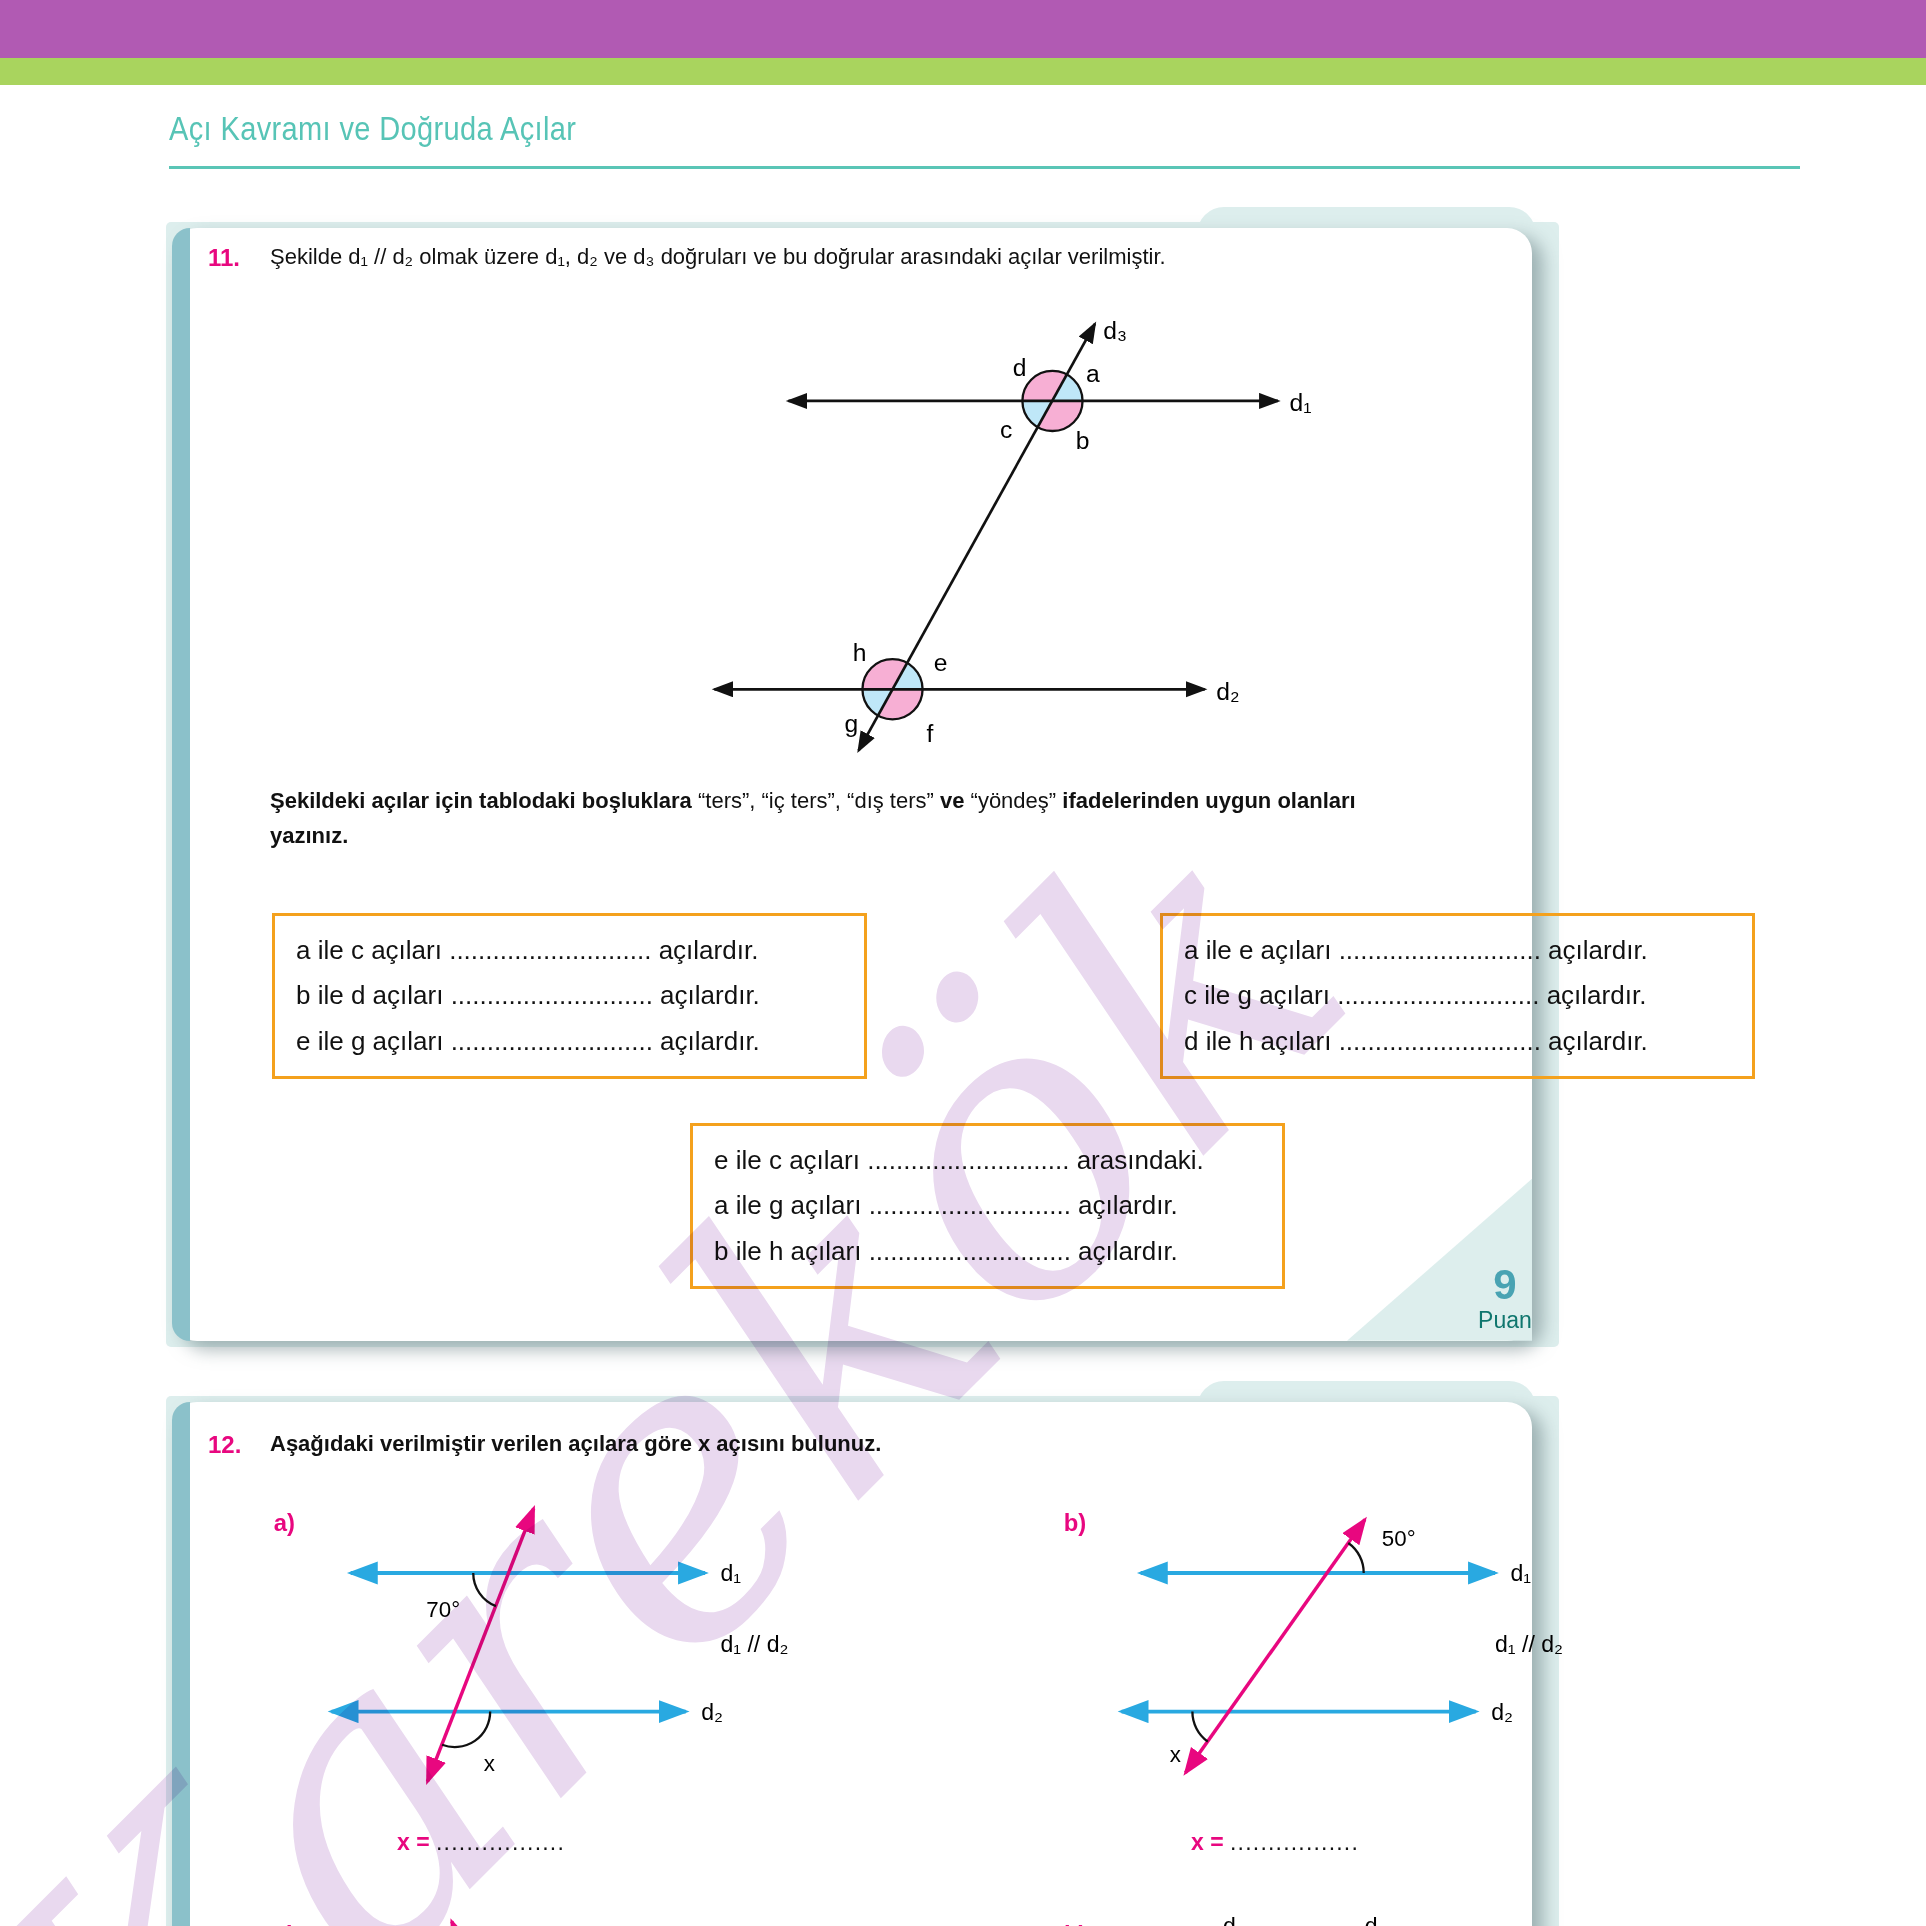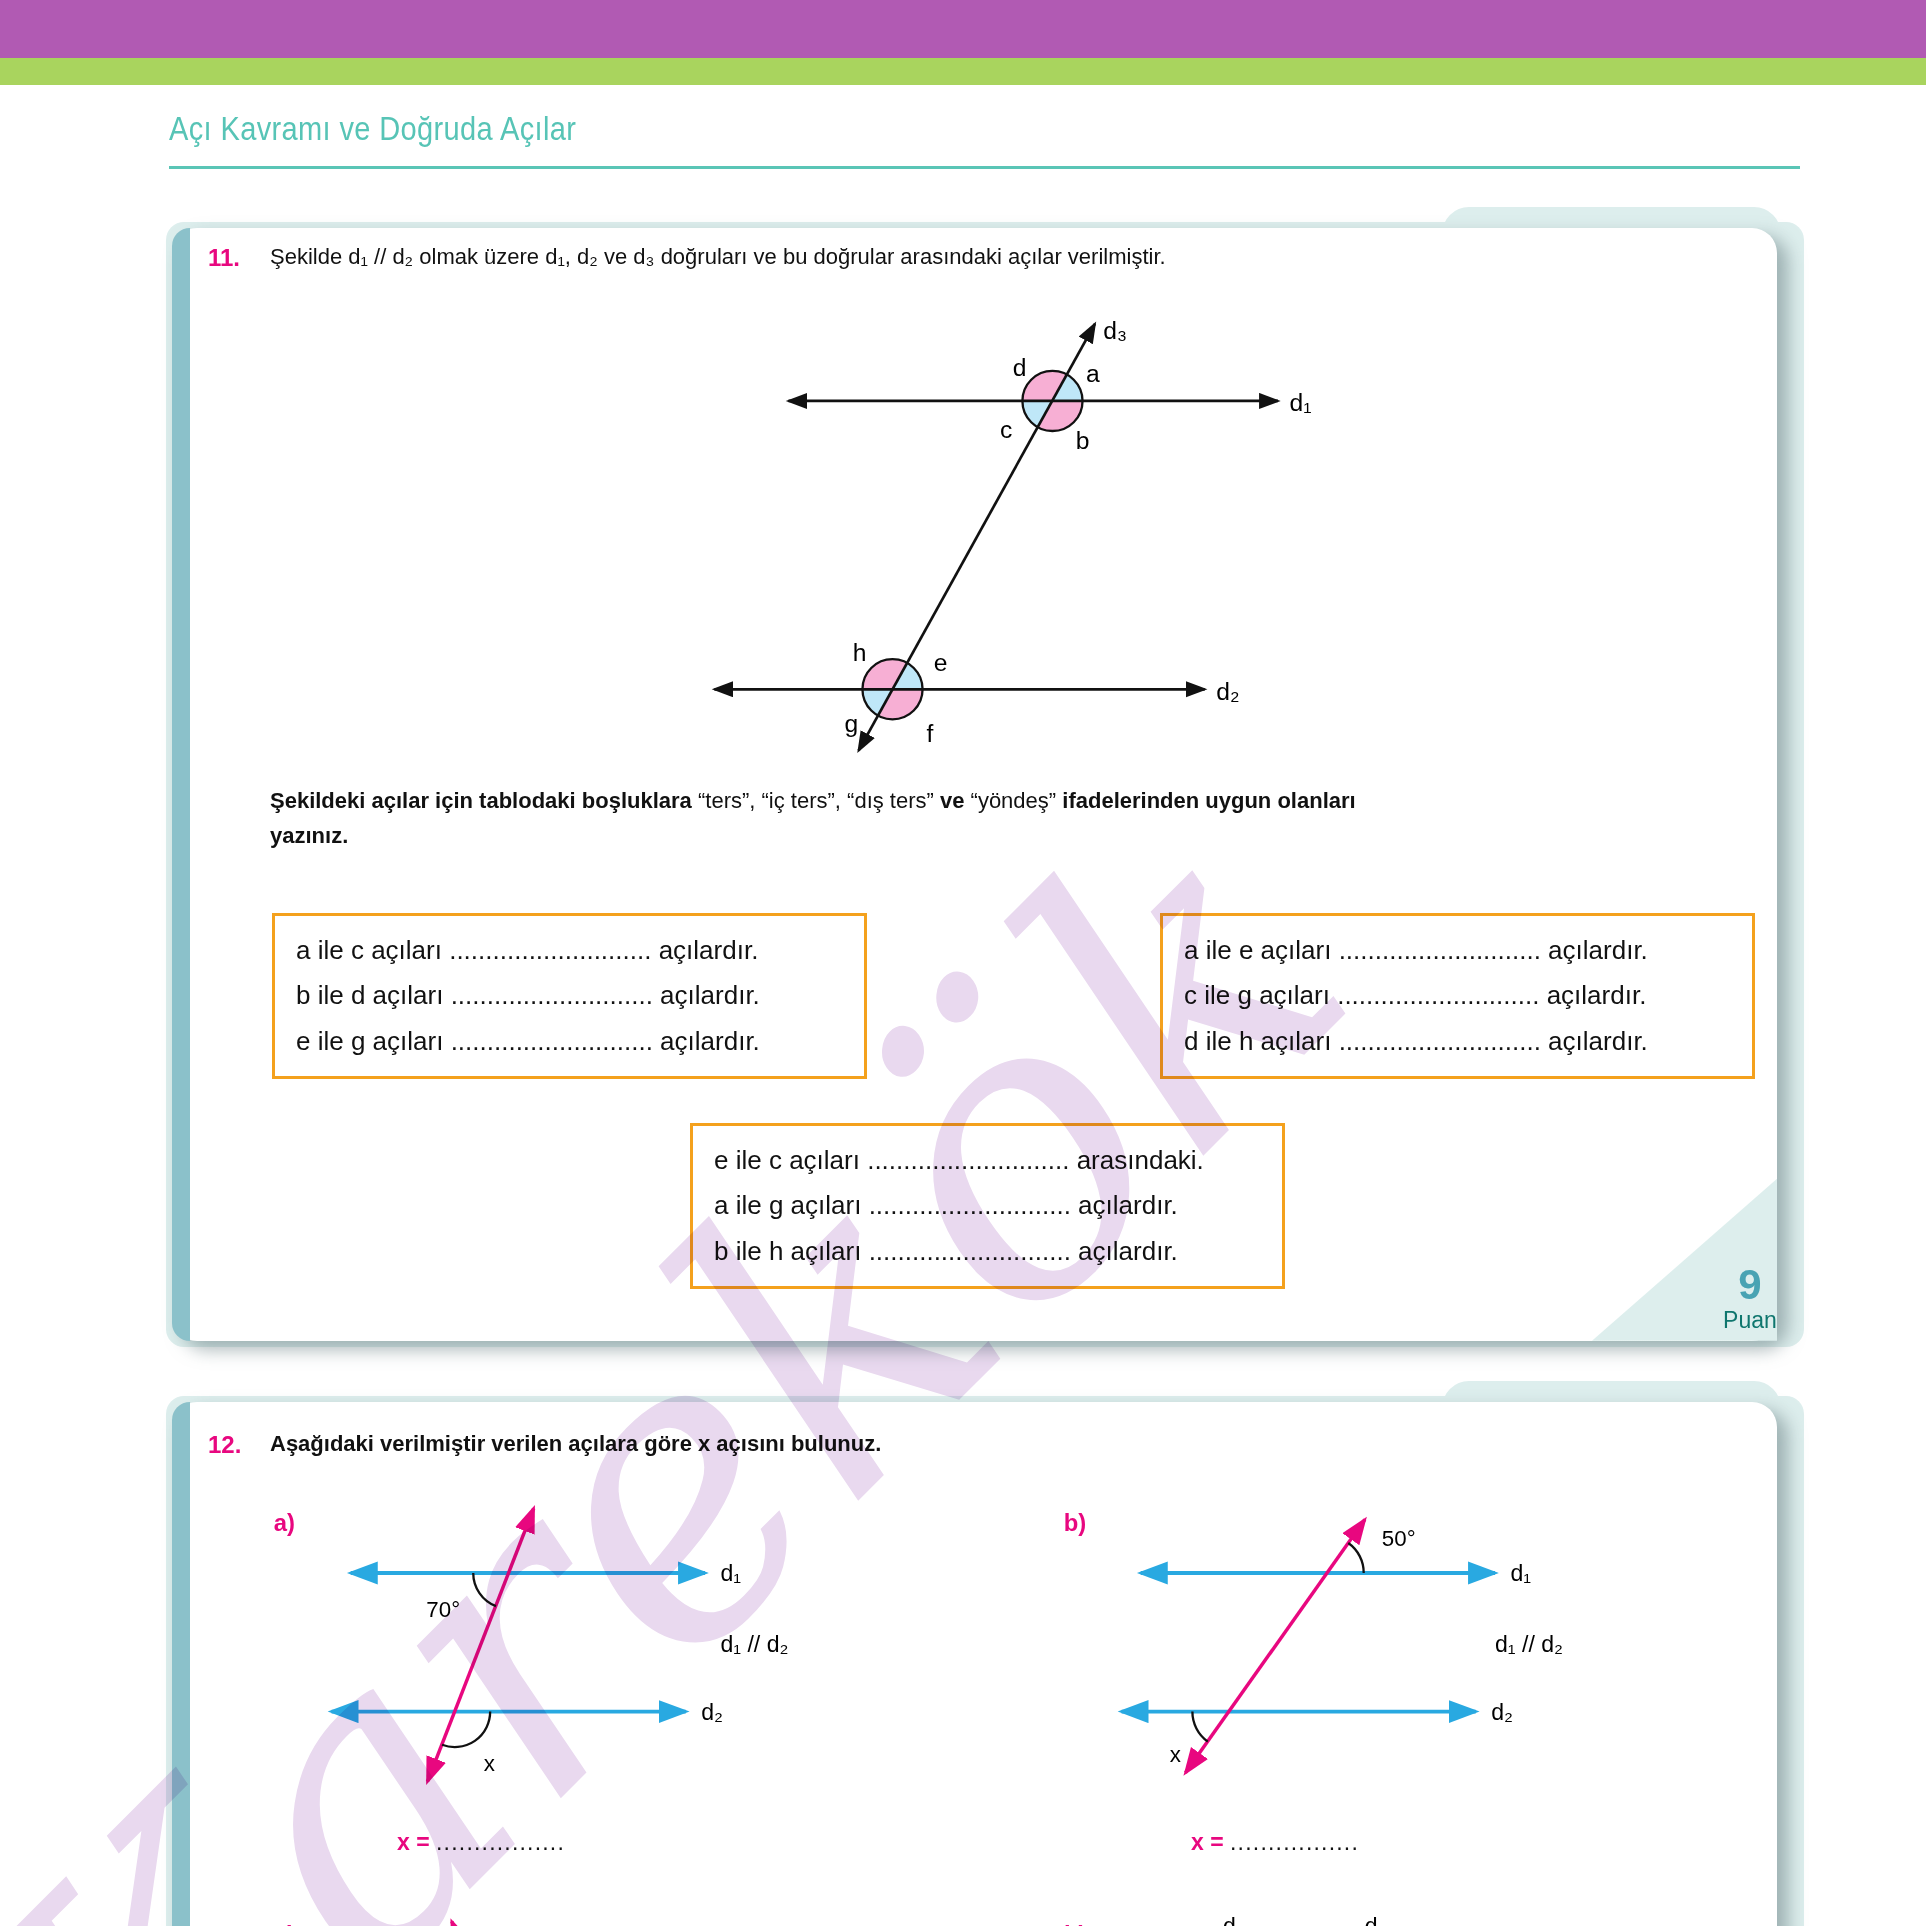--- a/index.html
+++ b/index.html
@@ -8,21 +8,21 @@
     background:#ffffff;font-family:"Liberation Sans",sans-serif;color:#111;
   }
   .topbar-purple{position:absolute;left:0;top:0;width:100%;height:58px;background:#b15ab3;}
   .topbar-green{position:absolute;left:0;top:58px;width:100%;height:27px;background:#a9d45e;}
   .page-title{
     position:absolute;left:169px;top:110px;font-size:33px;color:#57c4b6;
     letter-spacing:0.4px;transform:scaleX(.88);transform-origin:0 0;white-space:nowrap;
   }
   .title-rule{position:absolute;left:169px;width:1631px;top:166px;height:2.7px;background:#5ac5b6;}
 
-  .card{position:absolute;left:166px;width:1638px;background:#ddeeed;border-radius:18px;z-index:1;}
+  .card{position:absolute;left:166px;width:1393px;background:#ddeeed;border-radius:5px;z-index:1;}
   #card-q11{top:222px;height:1125px;}
   #card-q12{top:1396px;height:990px;}
   .card-tab{position:absolute;top:-15.4px;right:23px;width:339px;height:85px;background:#ddeeed;border-radius:27px;}
   .card-inner{
     position:absolute;left:6.2px;top:6.2px;right:27px;bottom:6.2px;background:#ffffff;border-radius:25px;
     box-shadow:10.8px 8.5px 17.3px rgba(105,128,132,.55);
   }
   .card-leftbar{position:absolute;left:6.2px;top:6.2px;bottom:6.2px;width:17.7px;background:#8bc1ca;border-radius:25px 0 0 25px;z-index:4;}
   .fold{
     position:absolute;right:27px;bottom:6.2px;width:185px;height:162px;z-index:4;

